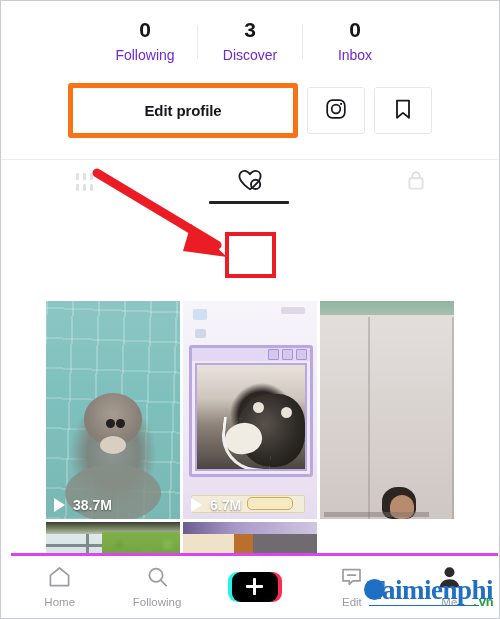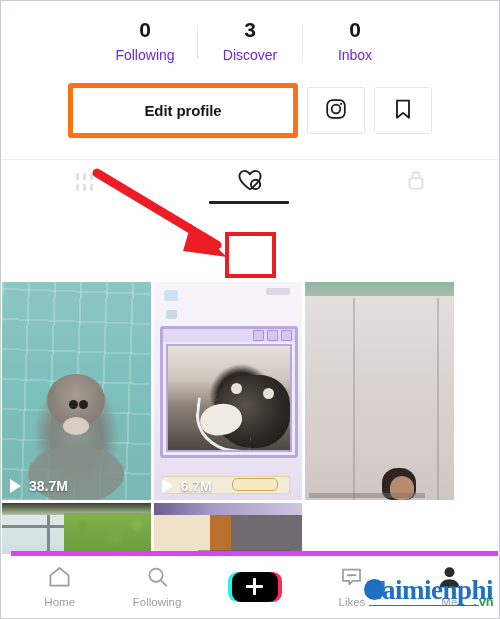--- a/index.html
+++ b/index.html
@@ -95,27 +95,28 @@
 
   
   .arrow-svg{
     position:absolute;left:86px;top:166px;
     width:160px;height:100px;
     z-index:7;pointer-events:none;
   }
 
   
   .grid{
-    position:absolute;left:1px;top:281px;width:452px;height:272px;
+    position:absolute;left:1px;top:300px;width:408px;height:272px;
     display:grid;
     grid-template-columns:1fr 1fr 1fr;
     grid-template-rows:218px 54px;
     gap:3px;
     background:#ffffff;
     overflow:hidden;
+    padding-left:44px;
   }
   .cell{position:relative;overflow:hidden;background:#ddd;}
   .views{
     position:absolute;left:8px;bottom:6px;
     display:flex;align-items:center;gap:6px;
     color:#fff;font-size:14px;font-weight:bold;
     text-shadow:0 1px 2px rgba(0,0,0,.45);
   }
   .play-ico{
     width:13px;height:14px;
@@ -273,21 +274,21 @@
   .thumb6{
     position:absolute;inset:0;
     background:linear-gradient(90deg,#efe2c8 0%,#efe2c8 38%,#b9702d 38%,#b9702d 52%,#6f6b6e 52%,#6f6b6e 100%);
   }
   .t6-top{position:absolute;left:0;right:0;top:0;height:12px;background:linear-gradient(90deg,#6c5d8f,#a89ac8 40%,#cfc6e0);}
   .t6-txt{position:absolute;left:30%;bottom:2px;width:62%;height:5px;background:rgba(90,84,86,.55);}
 
   
   .navbar{
     position:absolute;left:10px;right:1px;bottom:1px;height:61px;
-    background:#fff;border-top:5px solid #d946ef;
+    background:#fff;border-top:3px solid #d946ef;
     display:flex;align-items:center;
     z-index:8;
   }
   .navitem{
     flex:1;height:61px;
     display:flex;flex-direction:column;align-items:center;justify-content:center;gap:3px;
   }
   .navlabel{font-size:11.5px;color:#9a9da3;line-height:13px;}
   .create{
     width:46px;height:30px;border-radius:9px;background:#000;
@@ -532,21 +533,21 @@
       </span>
     </div>
 
     <div class="navitem">
       <span>
         <svg width="25" height="24" viewBox="0 0 25 24" fill="none" stroke="#9a9da3" stroke-width="1.7" stroke-linejoin="round">
           <path d="M4 4.6h17v11.3h-7.3l-3.4 3.5v-3.5H4z"></path>
           <line x1="8.6" y1="10.2" x2="16.4" y2="10.2" stroke-linecap="round"></line>
         </svg>
       </span>
-      <span class="navlabel">Likes</span>
+      <span class="navlabel">Edit</span>
     </div>
 
     <div class="navitem">
       <span>
         <svg width="25" height="24" viewBox="0 0 25 24" fill="#2b2b2b">
           <circle cx="12.5" cy="7.2" r="5"></circle>
           <path d="M2.8 22.4c0-5 4.3-8.2 9.7-8.2s9.7 3.2 9.7 8.2z"></path>
         </svg>
       </span>
       <span class="navlabel">Me</span>

